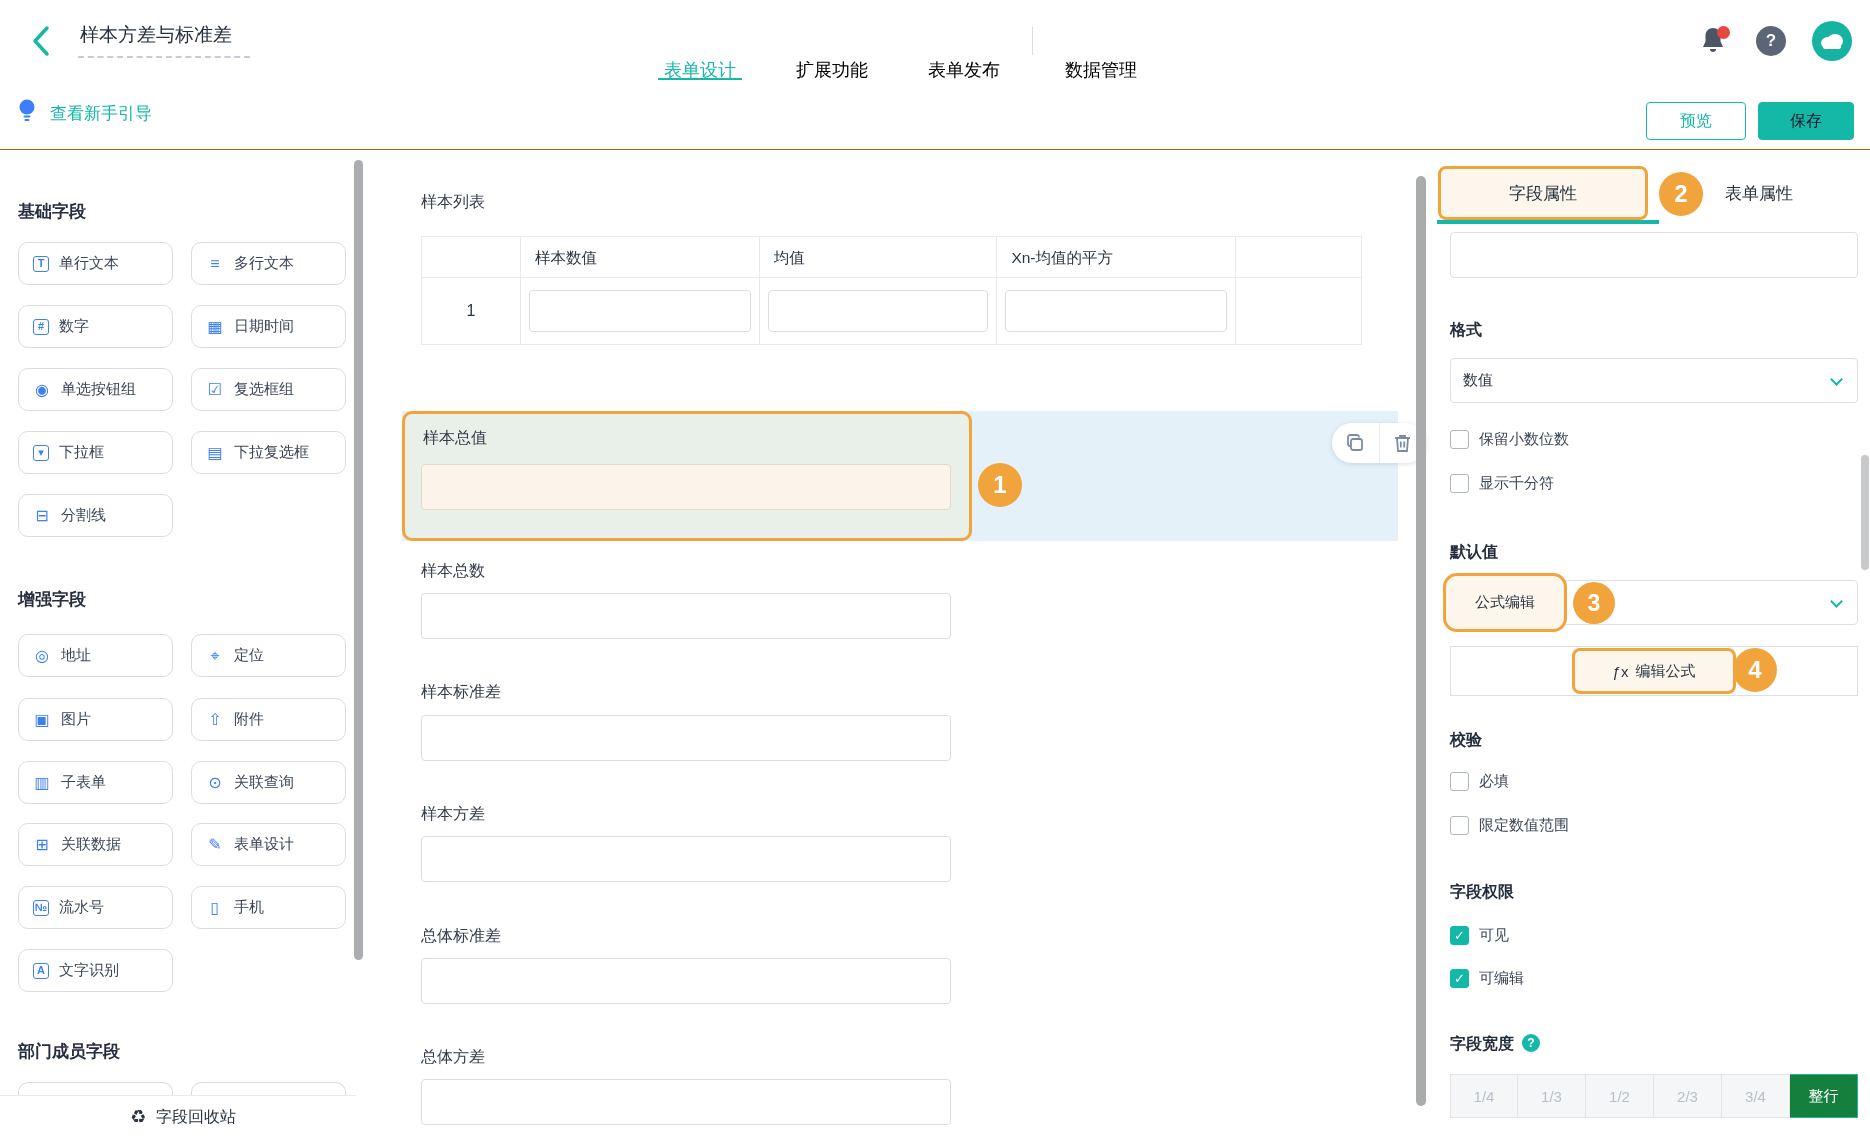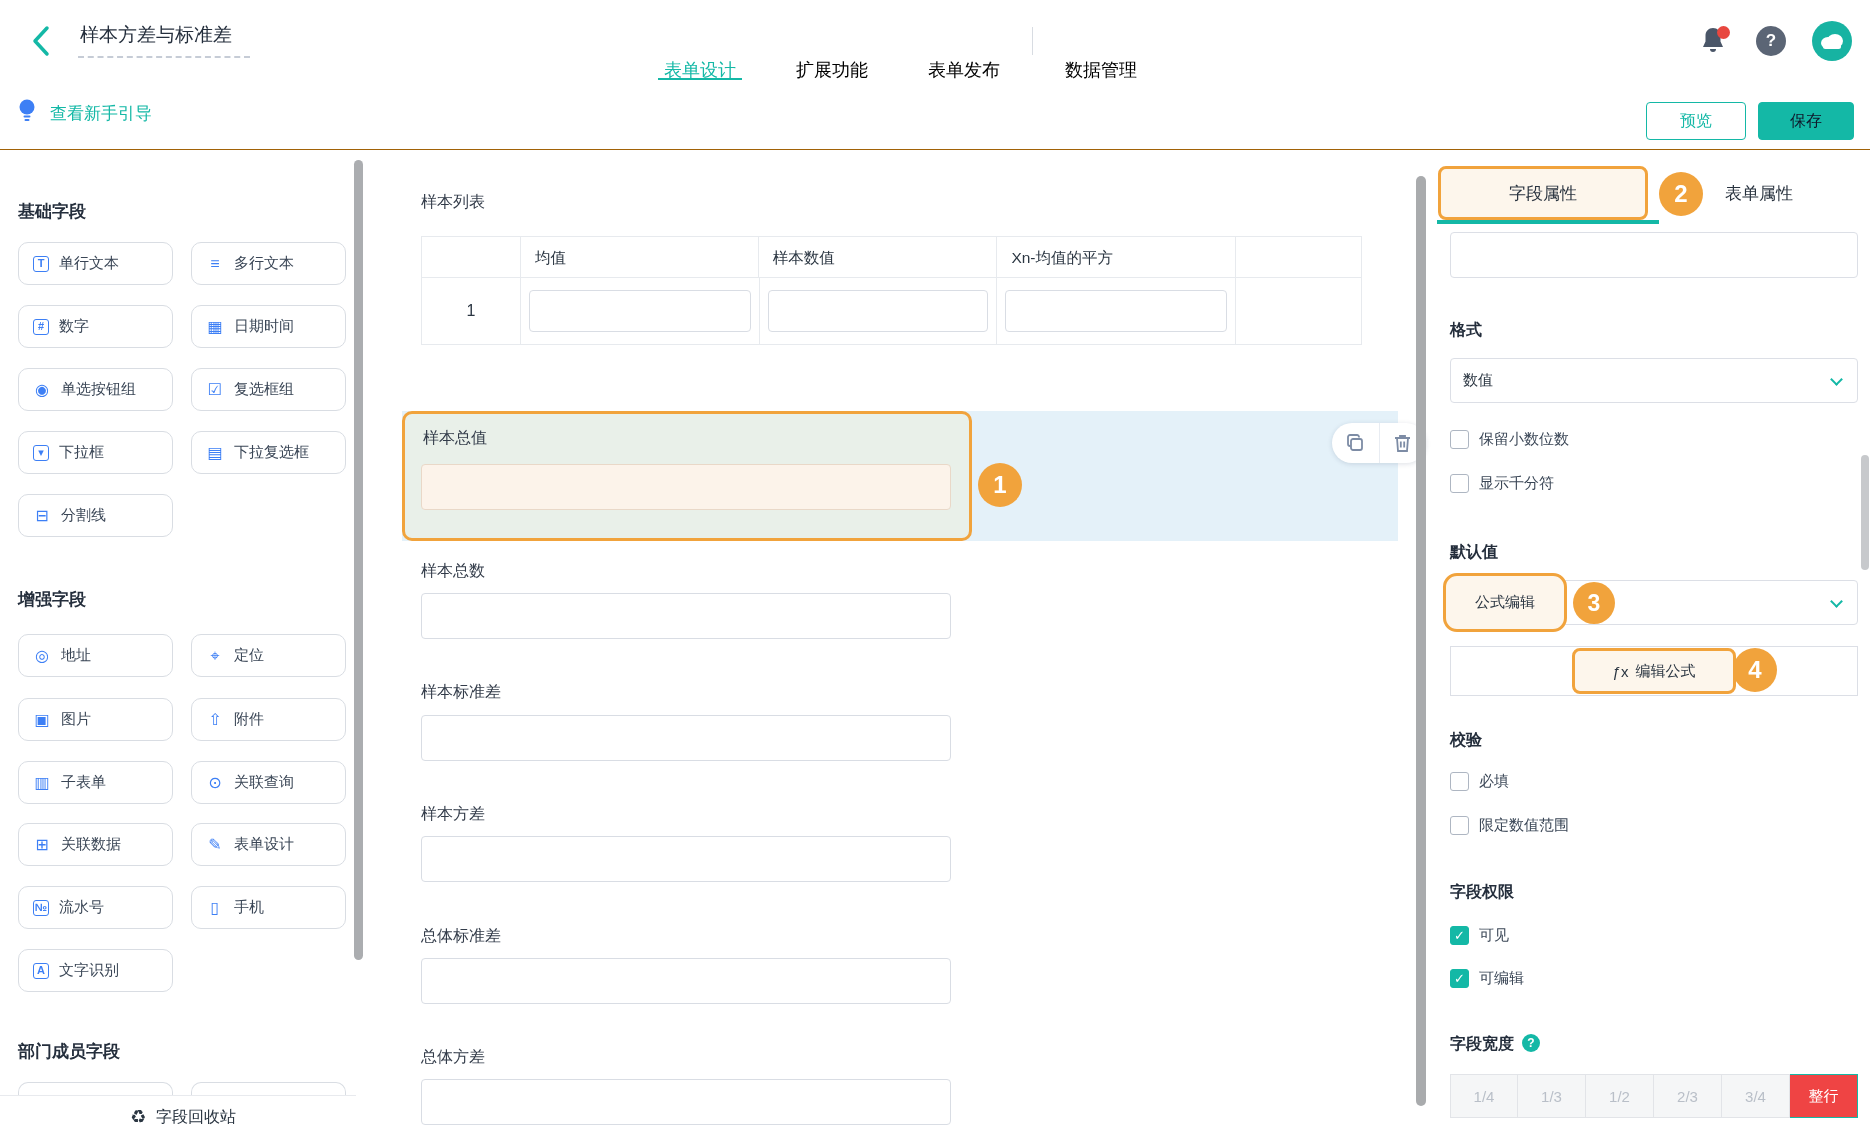--- a/index.html
+++ b/index.html
@@ -80,21 +80,21 @@
   .cb { width:19px; height:19px; border:1.5px solid #aeb6c2; border-radius:3px; background:#fff; display:flex; align-items:center; justify-content:center; }
   .cb.checked { background:#14b8a6; border-color:#14b8a6; color:#fff; font-size:13px; }
   .cb.checked::after { content:"✓"; }
   .val-box { position:absolute; left:6px; width:124px; height:59px; background:#fdf6ec; border:3px solid #f1a33c; border-radius:14px; display:flex; align-items:center; justify-content:center; font-size:15px; color:#2b3642; z-index:3; }
   .fx-outer { position:absolute; left:13px; width:408px; height:50px; border:1px solid #dcdfe6; border-radius:0; background:#fff; display:flex; align-items:center; justify-content:center; }
   .fx-btn { width:164px; height:46px; background:#fdf6ec; border:3px solid #f1a33c; border-radius:8px; display:flex; align-items:center; justify-content:center; gap:7px; font-size:15px; color:#2b3642; cursor:pointer; }
   .q-badge { display:inline-flex; width:18px; height:18px; border-radius:50%; background:#14b8a6; color:#fff; font-size:12px; align-items:center; justify-content:center; margin-left:8px; vertical-align:2px; cursor:pointer; }
   .width-group { position:absolute; left:13px; top:922px; display:flex; }
   .w-opt { width:68px; height:44px; background:#f5f6f7; border:1px solid #e2e4e8; border-left:none; color:#b9bfc8; font-size:15px; display:flex; align-items:center; justify-content:center; cursor:pointer; }
   .w-opt:first-child { border-left:1px solid #e2e4e8; }
-  .w-opt.selected { background:#ef4444; border-color:#14b8a6; color:#fff; }
+  .w-opt.selected { background:#15803d; border-color:#14b8a6; color:#fff; }
   .panel-scroll { position:absolute; left:1416px; top:24px; width:10px; height:930px; background:#a9abad; border-radius:5px; cursor:pointer; }
   .page-scroll { position:absolute; left:1861px; top:455px; width:8px; height:115px; background:#c7c9cc; border-radius:4px; cursor:pointer; }
 </style>
 </head>
 <body>
 
 <header class="app-header">
   <span class="back-btn">
     <svg width="32" height="34" viewBox="0 0 32 34">
         <polyline points="21,4 9,17 21,30" fill="none" stroke="#14b8a6" stroke-width="3.5" stroke-linecap="round" stroke-linejoin="round"></polyline>
@@ -252,22 +252,22 @@
     </div>
   </aside>
   <div class="side-scroll"></div>
 
   <main class="canvas">
 
     <div class="cv-label" style="top:40px">样本列表</div>
     <div class="sub-table">
       <div class="t-head">
         <div class="t-cell c0"></div>
+        <div class="t-cell c1">样本数值</div>
         <div class="t-cell c2">均值</div>
-        <div class="t-cell c1">样本数值</div>
         <div class="t-cell c3">Xn-均值的平方</div>
         <div class="t-cell c4"></div>
       </div>
       <div class="t-row">
         <div class="t-cell c0 rownum">1</div>
         <div class="t-cell c1">
             <input class="cell-input" style="">
           </div>
         <div class="t-cell c2">
             <input class="cell-input" style="">

